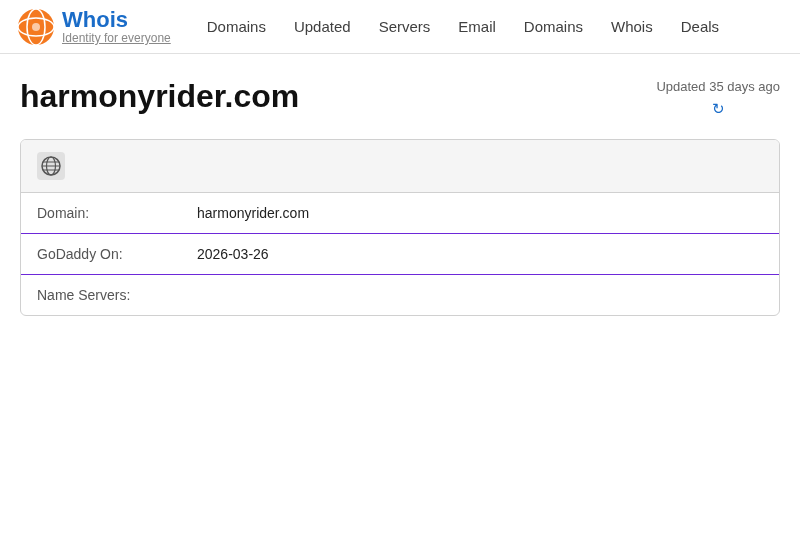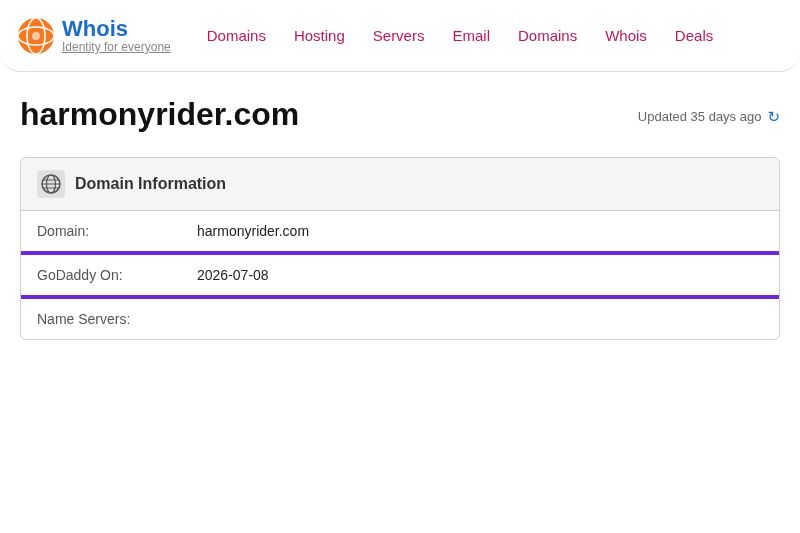--- a/index.html
+++ b/index.html
@@ -11,23 +11,22 @@
       width: 800px;
       min-height: 533px;
     }
 
     
     nav {
       display: flex;
       align-items: center;
       padding: 0 16px;
       border-bottom: 1px solid #e0e0e0;
-      height: 72px;
+      height: 54px;
       background: #fff;
-      border-radius: 20px;
     }
     .logo-area {
       display: flex;
       align-items: center;
       margin-right: 24px;
       gap: 6px;
     }
     .logo-icon {
       width: 40px;
       height: 40px;
@@ -47,21 +46,21 @@
       color: #888;
       text-decoration: underline;
     }
     .nav-items {
       display: flex;
       gap: 4px;
       list-style: none;
     }
     .nav-items li a {
       text-decoration: none;
-      color: #be185d;
+      color: #404040;
       font-size: 15px;
       padding: 6px 12px;
       border-radius: 4px;
     }
 
     
     .page-content {
       padding: 24px 20px;
     }
 
@@ -78,20 +77,21 @@
       justify-content: space-between;
       margin-bottom: 20px;
     }
 
     .updated-text {
       font-size: 13px;
       color: #666;
       display: flex;
       align-items: center;
       gap: 6px;
+      flex-direction: column;
     }
     .refresh-icon {
       color: #1a6cc8;
       font-size: 15px;
       cursor: pointer;
     }
 
     
     .card {
       border: 1px solid #d0d0d0;
@@ -119,21 +119,21 @@
       font-size: 14px;
       color: #555;
     }
 
     
     .info-table {
       width: 100%;
       border-collapse: collapse;
     }
     .info-table tr {
-      border-bottom: 4px solid #6d28d9;
+      border-bottom: 1px solid #6d28d9;
     }
     .info-table tr:last-child {
       border-bottom: none;
     }
     .info-table td {
       padding: 12px 16px;
       vertical-align: top;
     }
     .info-table td:first-child {
       width: 160px;
@@ -170,21 +170,21 @@
       <ellipse cx="20" cy="20" rx="18" ry="9" fill="none" stroke="#fff" stroke-width="1.5"></ellipse>
       <circle cx="20" cy="20" r="4" fill="#fff" opacity="0.6"></circle>
     </svg>
     <div class="logo-text">
       <span class="logo-whois">Whois</span>
       <span class="logo-tagline">Identity for everyone</span>
     </div>
   </div>
   <ul class="nav-items">
     <li><a href="#">Domains</a></li>
-    <li><a href="#">Hosting</a></li>
+    <li><a href="#">Updated</a></li>
     <li><a href="#">Servers</a></li>
     <li><a href="#">Email</a></li>
     <li><a href="#">Domains</a></li>
     <li><a href="#">Whois</a></li>
     <li><a href="#">Deals</a></li>
   </ul>
 </nav>
 
 <div class="page-content">
   <div class="title-row">
@@ -199,36 +199,35 @@
     <div class="card-header">
       <div class="card-header-icon">
         <svg width="20" height="20" viewBox="0 0 20 20" xmlns="http://www.w3.org/2000/svg">
           <circle cx="10" cy="10" r="9" fill="none" stroke="#555" stroke-width="1.5"></circle>
           <ellipse cx="10" cy="10" rx="4.5" ry="9" fill="none" stroke="#555" stroke-width="1.2"></ellipse>
           <line x1="1" y1="10" x2="19" y2="10" stroke="#555" stroke-width="1.2"></line>
           <line x1="2" y1="6" x2="18" y2="6" stroke="#555" stroke-width="1"></line>
           <line x1="2" y1="14" x2="18" y2="14" stroke="#555" stroke-width="1"></line>
         </svg>
       </div>
-      <span>Domain Information</span>
     </div>
 
     <table class="info-table">
       <tbody>
 
         <tr>
           <td>Domain:</td>
           <td>harmonyrider.com</td>
         </tr>
 
 
 
         <tr>
           <td>GoDaddy On:</td>
-          <td>2026-07-08</td>
+          <td>2026-03-26</td>
         </tr>
 
 
 
         <tr>
           <td>Name Servers:</td>
           <td>
             
           </td>
         </tr>

